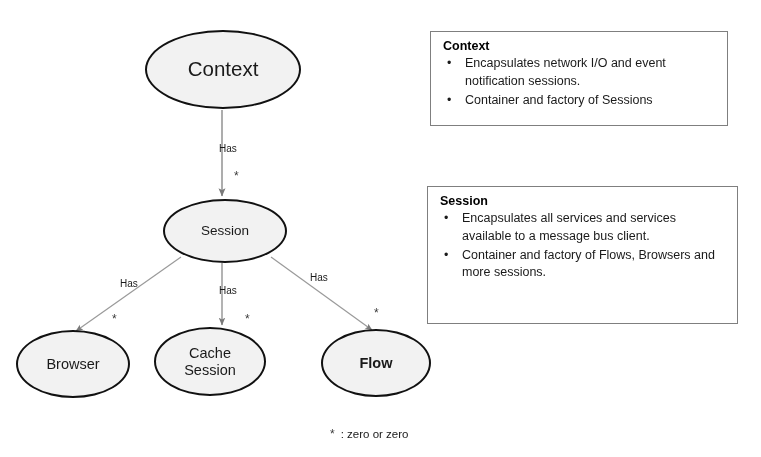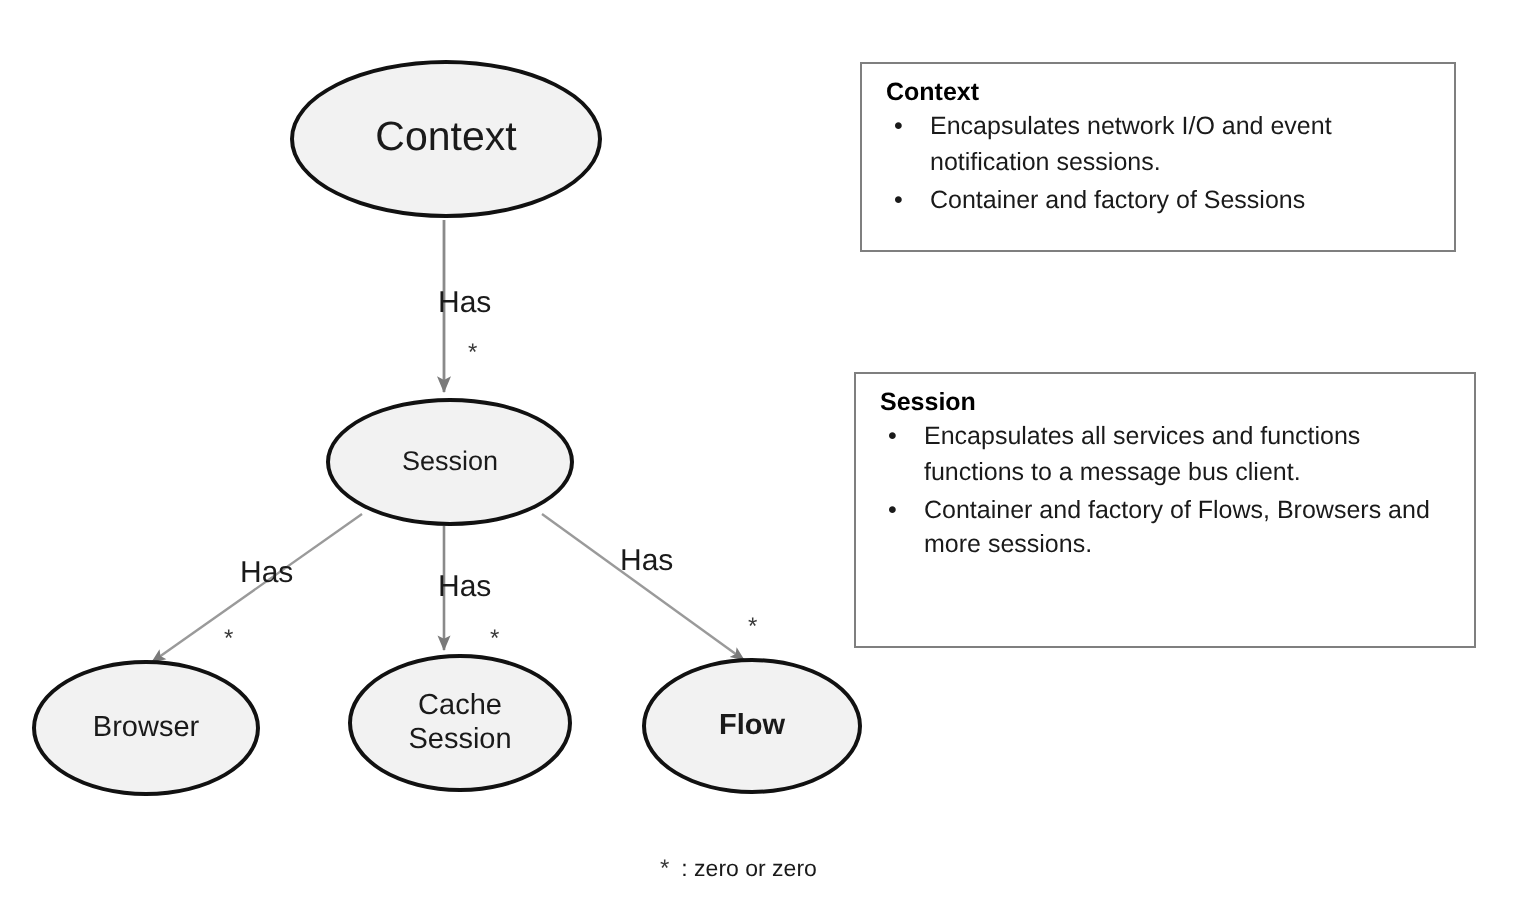--- a/index.html
+++ b/index.html
@@ -59,37 +59,37 @@
   }
   #node-browser {
     left: 16px;
     top: 330px;
     width: 114px;
     height: 68px;
     font-size: 14.5px;
     text-align: center;
   }
   #node-cache-session {
-    left: 174px;
+    left: 154px;
     top: 327px;
     width: 112px;
     height: 69px;
     font-size: 14.5px;
   }
   #node-flow {
     left: 321px;
     top: 329px;
     width: 110px;
     height: 68px;
     font-size: 14.5px;
     font-weight: bold;
   }
   .edge-label {
     position: absolute;
-    font-size: 15px;
+    font-size: 10px;
     color: #1a1a1a;
     white-space: nowrap;
     padding-left: 13px;
   }
   .mult-label {
     position: absolute;
     font-size: 12px;
     color: #3a3a3a;
     white-space: nowrap;
     line-height: 1;
@@ -221,21 +221,21 @@
         <span>Container and factory of Sessions</span>
       </li>
     </ul>
   </div>
 
   <div class="infobox" id="box-session">
     <div class="infobox-title">Session</div>
     <ul class="infobox-list">
       <li>
         <span class="bullet">•</span>
-        <span>Encapsulates all services and functions functions to a message bus client.</span>
+        <span>Encapsulates all services and services available to a message bus client.</span>
       </li>
       <li>
         <span class="bullet">•</span>
         <span>Container and factory of Flows, Browsers and more sessions.</span>
       </li>
     </ul>
   </div>
 
   <div id="legend">
     <span class="legend-star">*</span>

